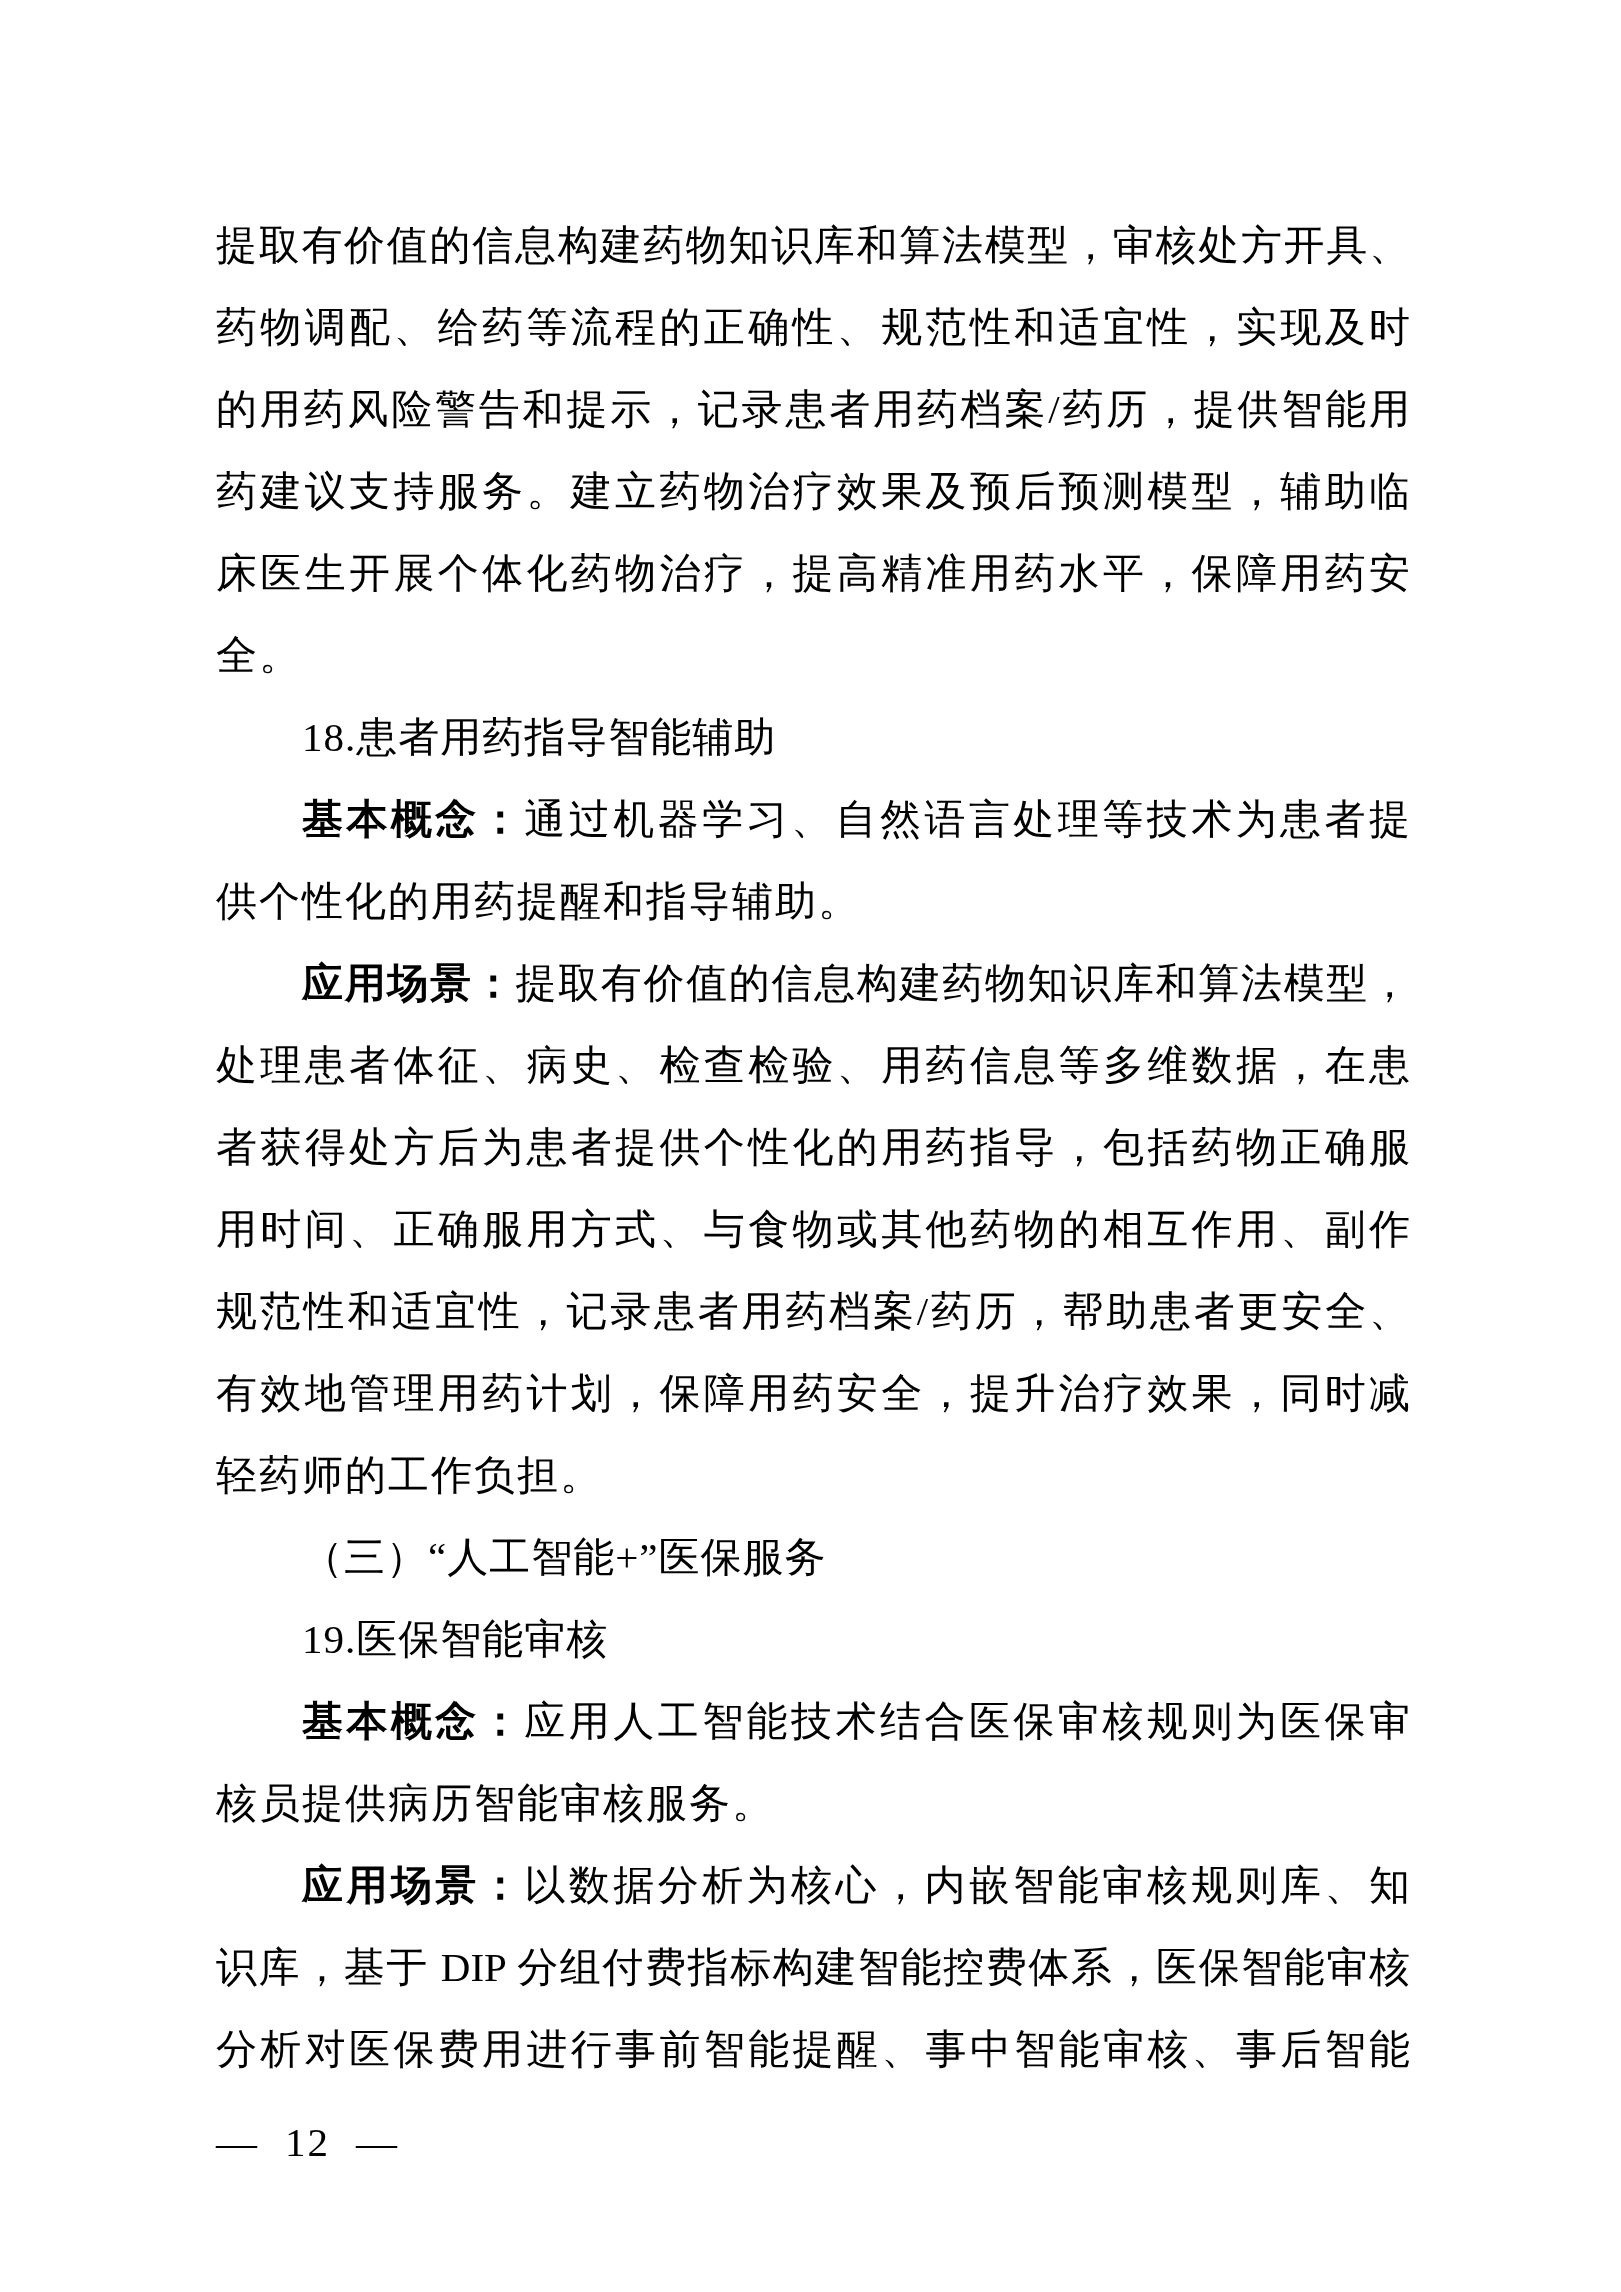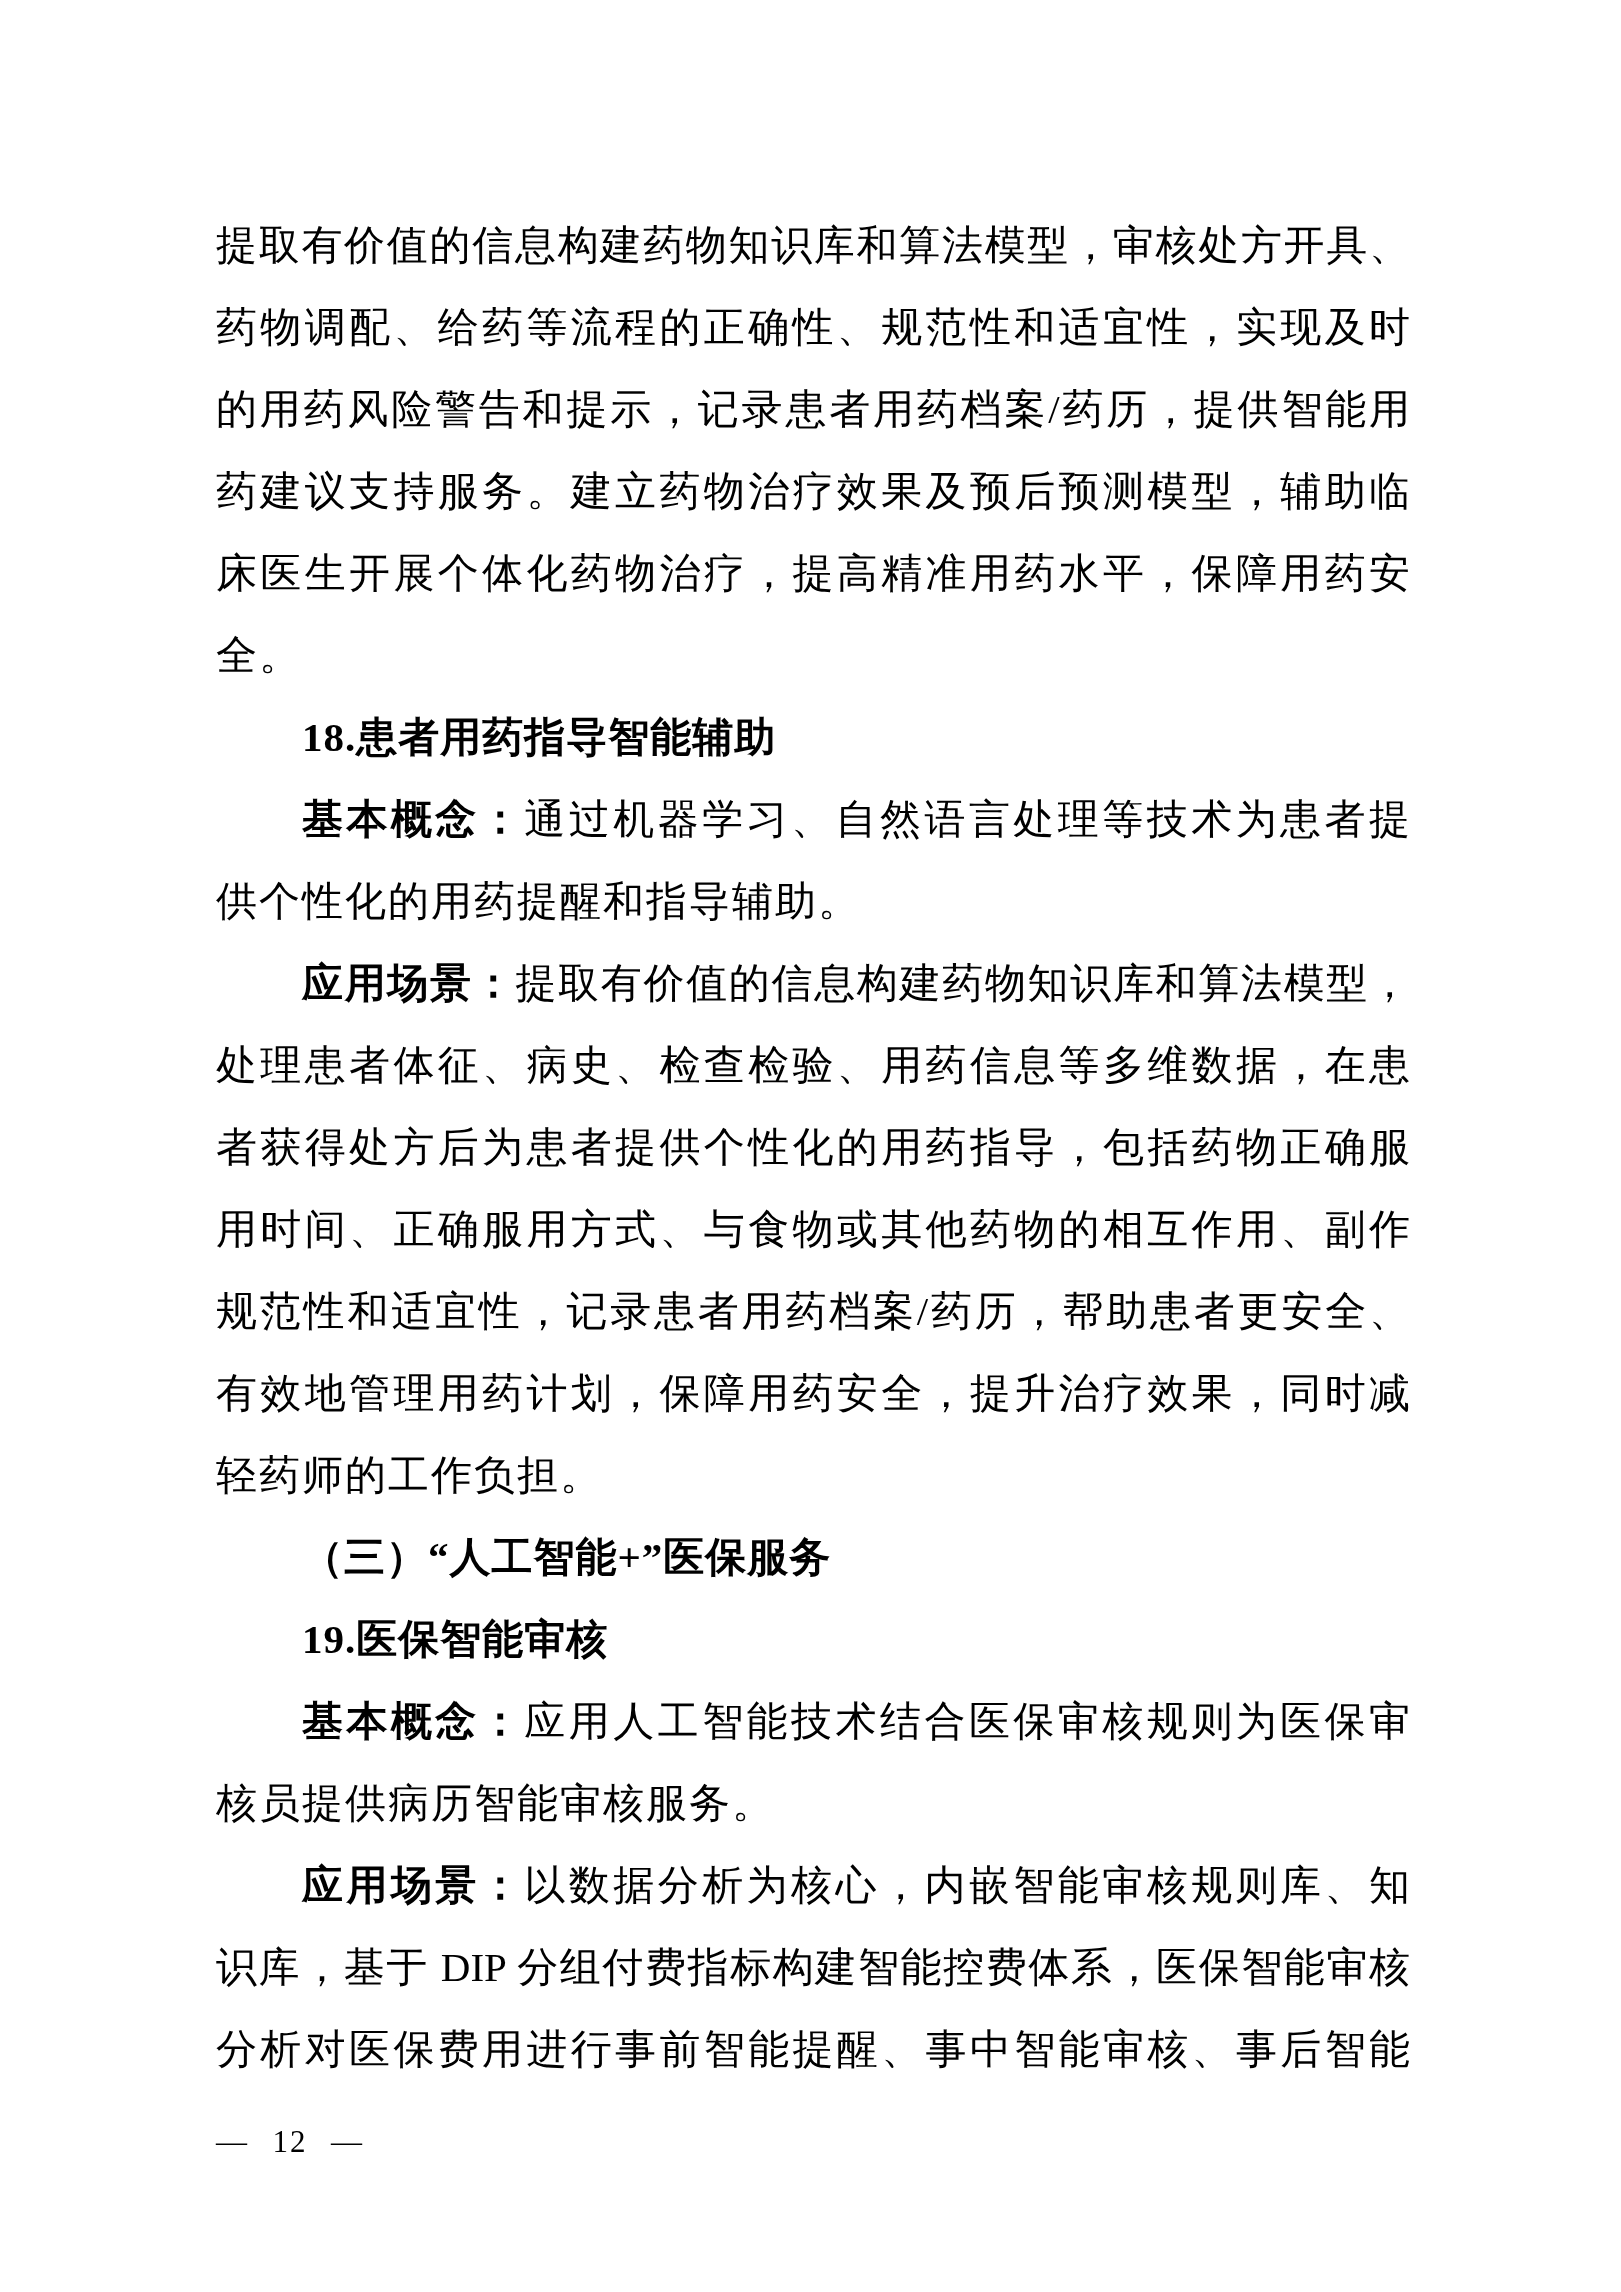--- a/index.html
+++ b/index.html
@@ -41,33 +41,33 @@
     letter-spacing: 0;
     text-align: justify;
     text-align-last: justify;
     text-justify: inter-character;
   }
   
   .line.ind {
     text-indent: 86px;
   }
   .line.heading {
-    font-weight: bold;
+    font-weight: normal;
     letter-spacing: 1px;
   }
   .bold-label {
     font-weight: bold;
   }
   .footer {
     position: absolute;
     left: 214px;
     top: 2101px;
     height: 82px;
     line-height: 82px;
-    font-size: 31px;
+    font-size: 41px;
     letter-spacing: 2px;
     word-spacing: 13.7px;
     color: #000000;
   }
 </style>
 </head>
 <body>
 
 <div class="page">
   <div class="text-block">

